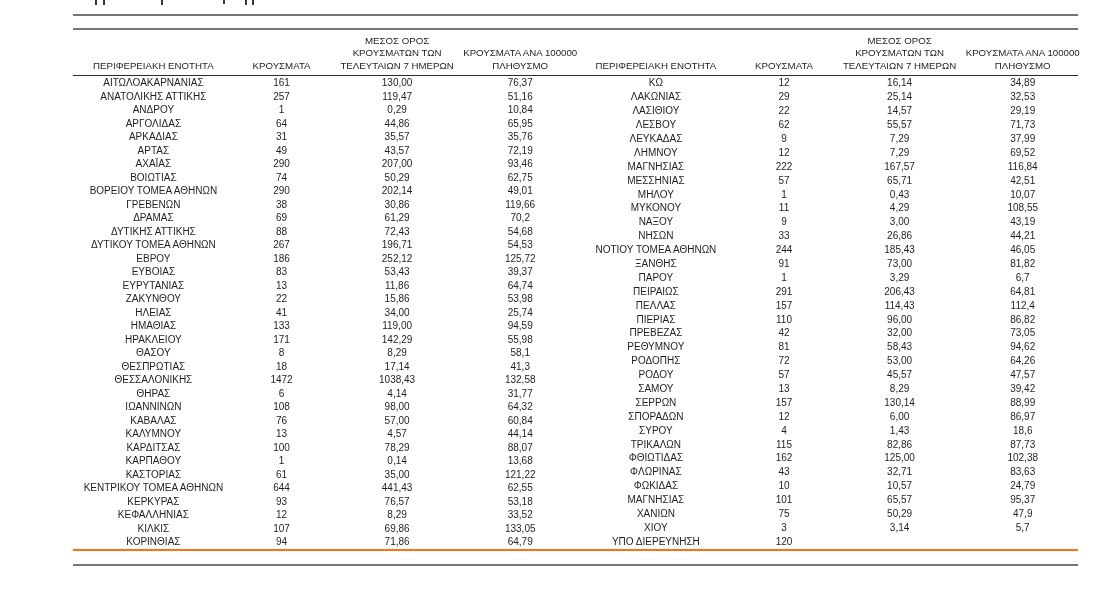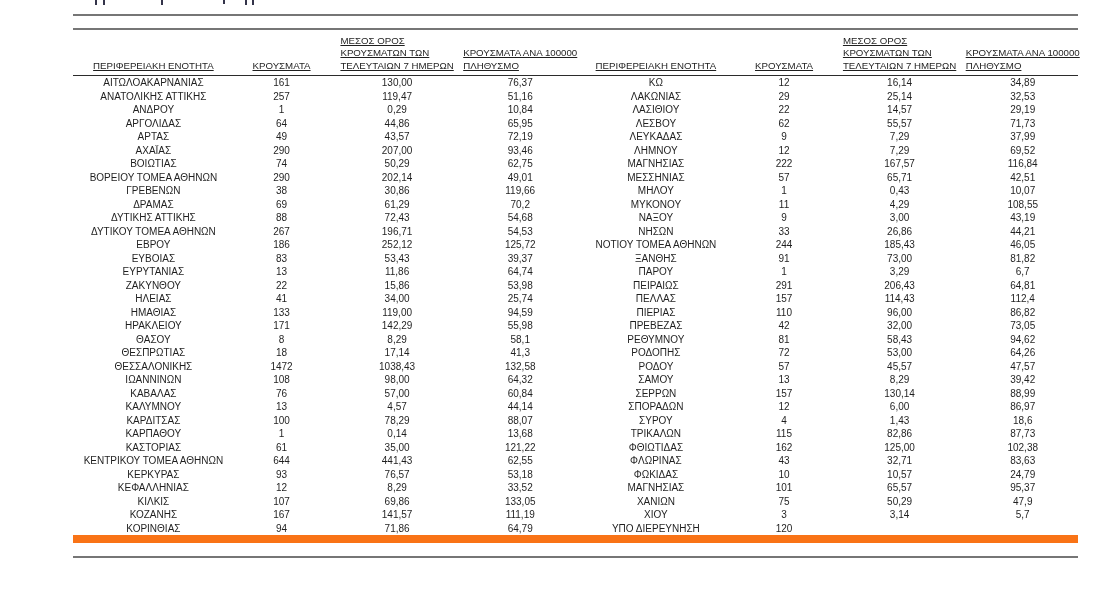--- a/index.html
+++ b/index.html
@@ -14,25 +14,25 @@
   
   .rule-gray{height:0;border-top:2px solid #767676;}
   #rule-top-1{margin-top:14px;}
   #rule-top-2{margin-top:12px;}
   
   .header-row{display:flex;margin-top:5px;border-bottom:1.5px solid #2b2b2b;}
   .half-header{width:50%;display:flex;align-items:flex-end;}
   .hcell{
     white-space:pre;font-size:9.7px;line-height:12.4px;padding-bottom:3px;
     display:flex;flex-direction:column;justify-content:flex-end;align-items:center;
-    text-align:left;overflow:visible;text-decoration:underline;
+    text-align:center;overflow:visible;
   }
   .hc1{width:32%;}.hc2{width:19%;}.hc3{width:27%;}.hc4{width:22%;}
   
-  .body-row{display:flex;border-bottom:8px solid #f97316;}
+  .body-row{display:flex;border-bottom:2px solid #f97316;}
   table.half{width:50%;border-collapse:collapse;table-layout:fixed;}
   col.c1{width:32%;}col.c2{width:19%;}col.c3{width:27%;}col.c4{width:22%;}
   td{
     font-size:10px;height:13.5px;line-height:13.5px;padding:0;
     text-align:center;white-space:nowrap;overflow:hidden;
   }
   #rule-bottom-2{margin-top:13px;}
 </style>
 </head>
 <body>
@@ -98,20 +98,26 @@
             <td>0,29</td>
             <td>10,84</td>
           </tr>
           <tr>
             <td>ΑΡΓΟΛΙΔΑΣ</td>
             <td>64</td>
             <td>44,86</td>
             <td>65,95</td>
           </tr>
           <tr>
+            <td>ΑΡΚΑΔΙΑΣ</td>
+            <td>31</td>
+            <td>35,57</td>
+            <td>35,76</td>
+          </tr>
+          <tr>
             <td>ΑΡΤΑΣ</td>
             <td>49</td>
             <td>43,57</td>
             <td>72,19</td>
           </tr>
           <tr>
             <td>ΑΧΑΪΑΣ</td>
             <td>290</td>
             <td>207,00</td>
             <td>93,46</td>
@@ -206,20 +212,26 @@
             <td>17,14</td>
             <td>41,3</td>
           </tr>
           <tr>
             <td>ΘΕΣΣΑΛΟΝΙΚΗΣ</td>
             <td>1472</td>
             <td>1038,43</td>
             <td>132,58</td>
           </tr>
           <tr>
+            <td>ΘΗΡΑΣ</td>
+            <td>6</td>
+            <td>4,14</td>
+            <td>31,77</td>
+          </tr>
+          <tr>
             <td>ΙΩΑΝΝΙΝΩΝ</td>
             <td>108</td>
             <td>98,00</td>
             <td>64,32</td>
           </tr>
           <tr>
             <td>ΚΑΒΑΛΑΣ</td>
             <td>76</td>
             <td>57,00</td>
             <td>60,84</td>
@@ -264,26 +276,20 @@
             <td>ΚΕΦΑΛΛΗΝΙΑΣ</td>
             <td>12</td>
             <td>8,29</td>
             <td>33,52</td>
           </tr>
           <tr>
             <td>ΚΙΛΚΙΣ</td>
             <td>107</td>
             <td>69,86</td>
             <td>133,05</td>
-          </tr>
-          <tr>
-            <td>ΚΟΖΑΝΗΣ</td>
-            <td>167</td>
-            <td>141,57</td>
-            <td>111,19</td>
           </tr>
           <tr>
             <td>ΚΟΡΙΝΘΙΑΣ</td>
             <td>94</td>
             <td>71,86</td>
             <td>64,79</td>
           </tr>
         </tbody>
     </table>
     <table class="half">

